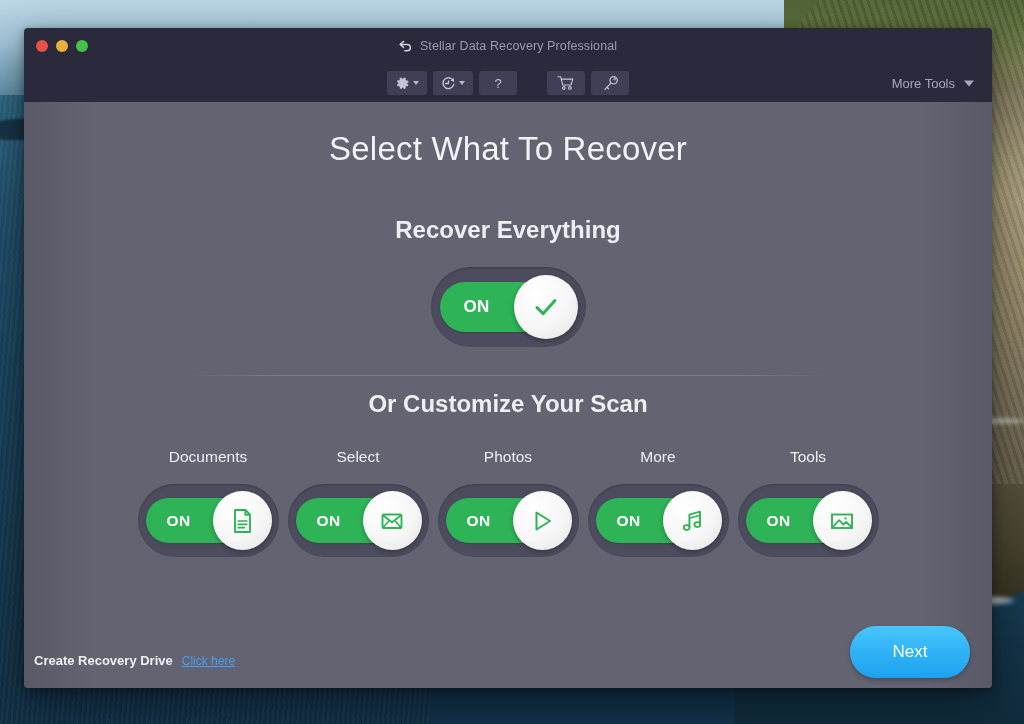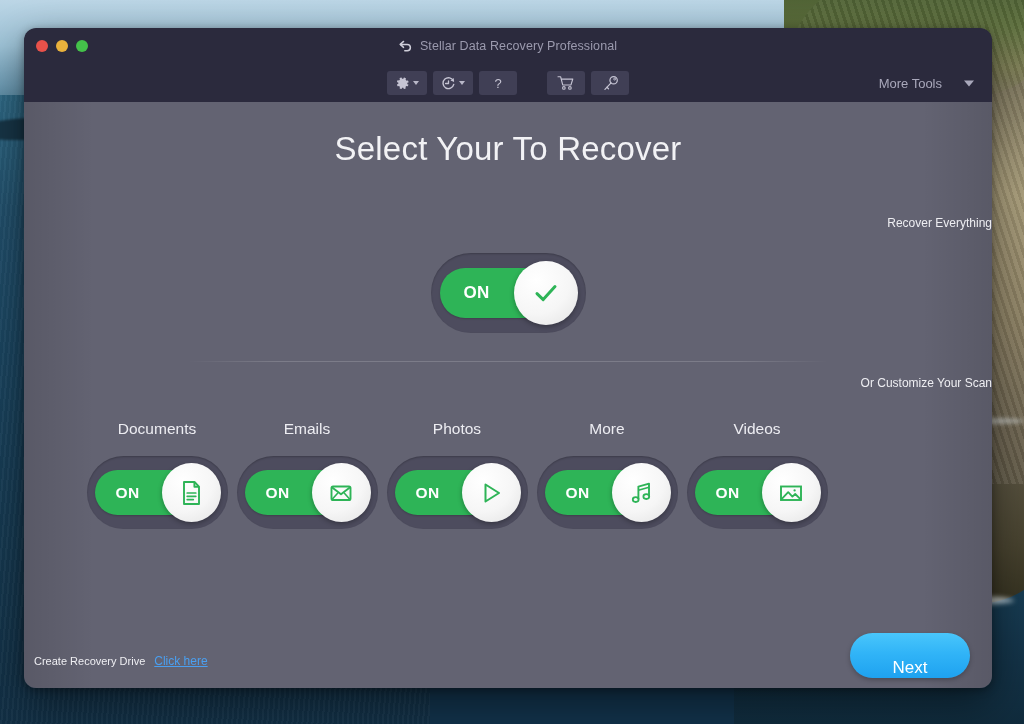--- a/index.html
+++ b/index.html
@@ -73,21 +73,21 @@
   }
   .wp-surf4 {
     position:absolute; right:0px; bottom:300px; width:70px; height:6px;
     background:rgba(240,248,252,.5); border-radius:50%; filter:blur(2px);
   }
 
   
   #app-window {
     position:absolute; left:24px; top:28px;
     width:968px; height:660px;
-    border-radius:12px;
+    border-radius:4px;
     overflow:hidden;
     box-shadow:0 14px 40px rgba(0,0,0,.45), 0 2px 8px rgba(0,0,0,.35);
   }
 
   
   .titlebar {
     position:relative; height:36px; width:100%;
     background:#2b2a3d;
     display:flex; align-items:center; justify-content:center;
   }
@@ -116,21 +116,21 @@
     gap:3px; padding:0 8px; cursor:pointer;
   }
   .tb-btn.w-wide { min-width:38px; }
   .tb-btn svg { display:block; }
   .caret-sm {
     width:0;height:0;border-left:3.5px solid transparent;border-right:3.5px solid transparent;
     border-top:4px solid #b9b8c8; display:block;
   }
   .more-tools {
     position:absolute; right:18px; top:50%; transform:translateY(-50%);
-    display:flex; align-items:center; gap:22px; cursor:pointer;
+    display:flex; align-items:center; gap:9px; cursor:pointer;
   }
   .more-tools-label { color:#a9a8bb; font-size:13px; }
   .caret-md {
     width:0;height:0;border-left:5px solid transparent;border-right:5px solid transparent;
     border-top:6px solid #a9a8bb;
   }
 
   
   .app-body {
     position:relative; width:100%; height:586px;
@@ -138,21 +138,21 @@
     background-image:
       linear-gradient(90deg, rgba(0,0,0,.10) 0px, rgba(0,0,0,0) 70px),
       linear-gradient(270deg, rgba(0,0,0,.10) 0px, rgba(0,0,0,0) 70px);
   }
 
   .page-title {
     text-align:center; color:#f2f2f5; font-size:33px; font-weight:400;
     padding-top:28px; letter-spacing:.2px;
   }
   .section-label {
-    text-align:right; color:#eeeef2; font-size:12px; font-weight:400;
+    text-align:center; color:#eeeef2; font-size:24px; font-weight:700;
     margin-top:48px;
   }
 
   
   .big-toggle-wrap { display:flex; justify-content:center; margin-top:23px; }
   .toggle {
     position:relative; display:flex; align-items:center;
     background:#4d4c5e; border-radius:999px; cursor:pointer;
     box-shadow:inset 0 1px 2px rgba(0,0,0,.22);
   }
@@ -178,47 +178,47 @@
   .toggle.big .knob { right:8px; top:8px; width:64px; height:64px; }
 
   
   .divider {
     width:640px; height:1px; margin:28px auto 0;
     background:linear-gradient(90deg, rgba(255,255,255,0) 0%, rgba(255,255,255,.16) 14%, rgba(255,255,255,.16) 86%, rgba(255,255,255,0) 100%);
   }
 
   
   .cats {
-    display:flex; justify-content:flex-start;
+    display:flex; justify-content:center;
     padding:0 58px; margin-top:30px;
   }
   .cat { width:150px; display:flex; flex-direction:column; align-items:center; }
   .cat-label { color:#ededf2; font-size:15.5px; margin-bottom:18px; }
   .toggle.small { width:141px; height:73px; }
   .toggle.small .pill { left:8px; top:14px; width:102px; height:45px; padding-left:21px; }
   .toggle.small .pill span { font-size:15.5px; }
   .toggle.small .knob { right:7px; top:7px; width:59px; height:59px; }
 
   
   .footer {
     position:absolute; left:0; right:0; bottom:0; height:74px;
   }
   .recovery-drive {
     position:absolute; left:10px; bottom:20px;
     display:flex; align-items:baseline; gap:9px;
   }
-  .rd-text { color:#efeff3; font-size:11px; }
+  .rd-text { color:#efeff3; font-size:13px;font-weight:bold; }
   .rd-link {
     color:#4a9ff0; font-size:12px; text-decoration:underline; cursor:pointer;
   }
   .next-btn {
     position:absolute; right:22px; bottom:10px;
-    width:120px; height:45px; border-radius:999px;
+    width:120px; height:52px; border-radius:999px;
     background:linear-gradient(180deg,#49c6fb 0%,#31b4f7 45%,#1ea2f0 100%);
-    display:flex; align-items:flex-end; justify-content:center;
+    display:flex; align-items:center; justify-content:center;
     color:#ffffff; font-size:17px; cursor:pointer;
     box-shadow:0 2px 5px rgba(0,0,0,.25);
   }
 </style>
 </head>
 <body>
 
 <div id="desktop">
   <div class="wp-sky"></div>
   <div class="wp-sea"></div>
@@ -299,21 +299,21 @@
       </div>
 
       <div class="more-tools">
         <span class="more-tools-label">More Tools</span>
         <i class="caret-md"></i>
       </div>
     </div>
 
     <div class="app-body">
 
-      <div class="page-title">Select Your To Recover</div>
+      <div class="page-title">Select What To Recover</div>
 
       <div class="section-label">Recover Everything</div>
 
       <div class="big-toggle-wrap">
         <div class="toggle big">
           <div class="pill">
             <span>ON</span>
           </div>
           <div class="knob">
             <svg width="32" height="32" viewBox="0 0 32 32">
@@ -339,21 +339,21 @@
               <svg width="30" height="30" viewBox="0 0 30 30">
                 <path d="M8 4 H18.5 L23 8.6 V26 H8 Z" fill="none" stroke="#2eb457" stroke-width="1.9" stroke-linejoin="round"></path>
                 <path d="M18.4 4 V8.8 H23" fill="none" stroke="#2eb457" stroke-width="1.9" stroke-linejoin="round"></path>
                 <path d="M11.2 15 H19.8 M11.2 18.3 H19.8 M11.2 21.6 H17.3" stroke="#2eb457" stroke-width="1.7" stroke-linecap="round"></path>
               </svg>
             </div>
           </div>
         </div>
 
         <div class="cat">
-          <div class="cat-label">Emails</div>
+          <div class="cat-label">Select</div>
           <div class="toggle small">
             <div class="pill">
               <span>ON</span>
             </div>
             <div class="knob">
               <svg width="30" height="30" viewBox="0 0 30 30">
                 <rect x="5.5" y="8.5" width="19" height="13.5" rx="1.6" fill="none" stroke="#2eb457" stroke-width="1.9"></rect>
                 <path d="M6.2 9.4 L15 16.3 L23.8 9.4" fill="none" stroke="#2eb457" stroke-width="1.9" stroke-linecap="round" stroke-linejoin="round"></path>
                 <path d="M6.2 21.2 L11.6 15.2 M23.8 21.2 L18.4 15.2" fill="none" stroke="#2eb457" stroke-width="1.6" stroke-linecap="round"></path>
               </svg>
@@ -386,21 +386,21 @@
                 <path d="M12.4 21.3 V8.6 L23 5.6 V18.2" fill="none" stroke="#2eb457" stroke-width="1.9" stroke-linejoin="round"></path>
                 <path d="M12.4 12.2 L23 9.2" fill="none" stroke="#2eb457" stroke-width="1.7"></path>
                 <ellipse cx="9.7" cy="21.6" rx="2.9" ry="2.4" fill="none" stroke="#2eb457" stroke-width="1.8"></ellipse>
                 <ellipse cx="20.3" cy="18.6" rx="2.9" ry="2.4" fill="none" stroke="#2eb457" stroke-width="1.8"></ellipse>
               </svg>
             </div>
           </div>
         </div>
 
         <div class="cat">
-          <div class="cat-label">Videos</div>
+          <div class="cat-label">Tools</div>
           <div class="toggle small">
             <div class="pill">
               <span>ON</span>
             </div>
             <div class="knob">
               <svg width="30" height="30" viewBox="0 0 30 30">
                 <rect x="5" y="8.5" width="20" height="13.5" fill="none" stroke="#2eb457" stroke-width="1.9"></rect>
                 <circle cx="18.6" cy="12.4" r="1.15" fill="#2eb457"></circle>
                 <path d="M5.6 21.2 L12.2 14.2 L16.4 18.6 L19.2 16.0 L24.4 21.2" fill="none" stroke="#2eb457" stroke-width="1.8" stroke-linejoin="round" stroke-linecap="round"></path>
               </svg>

